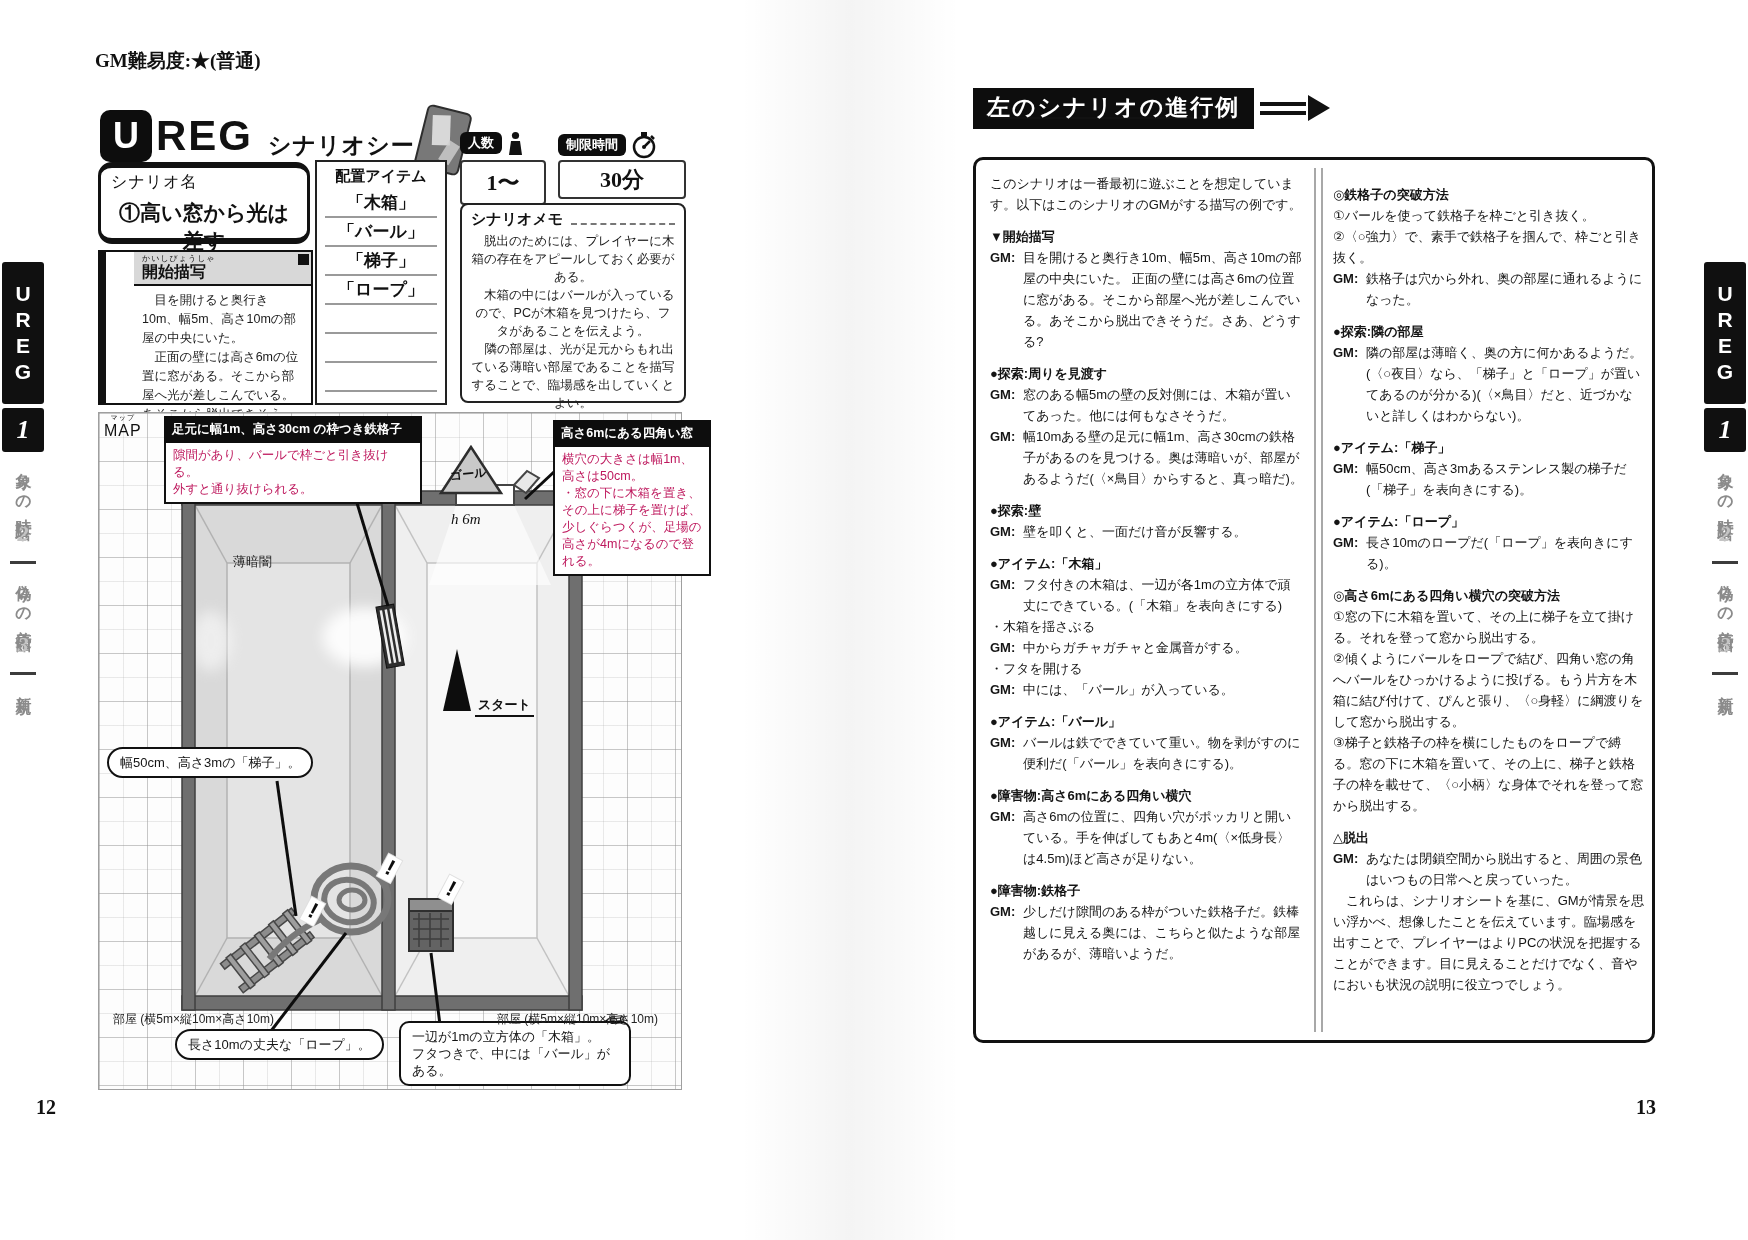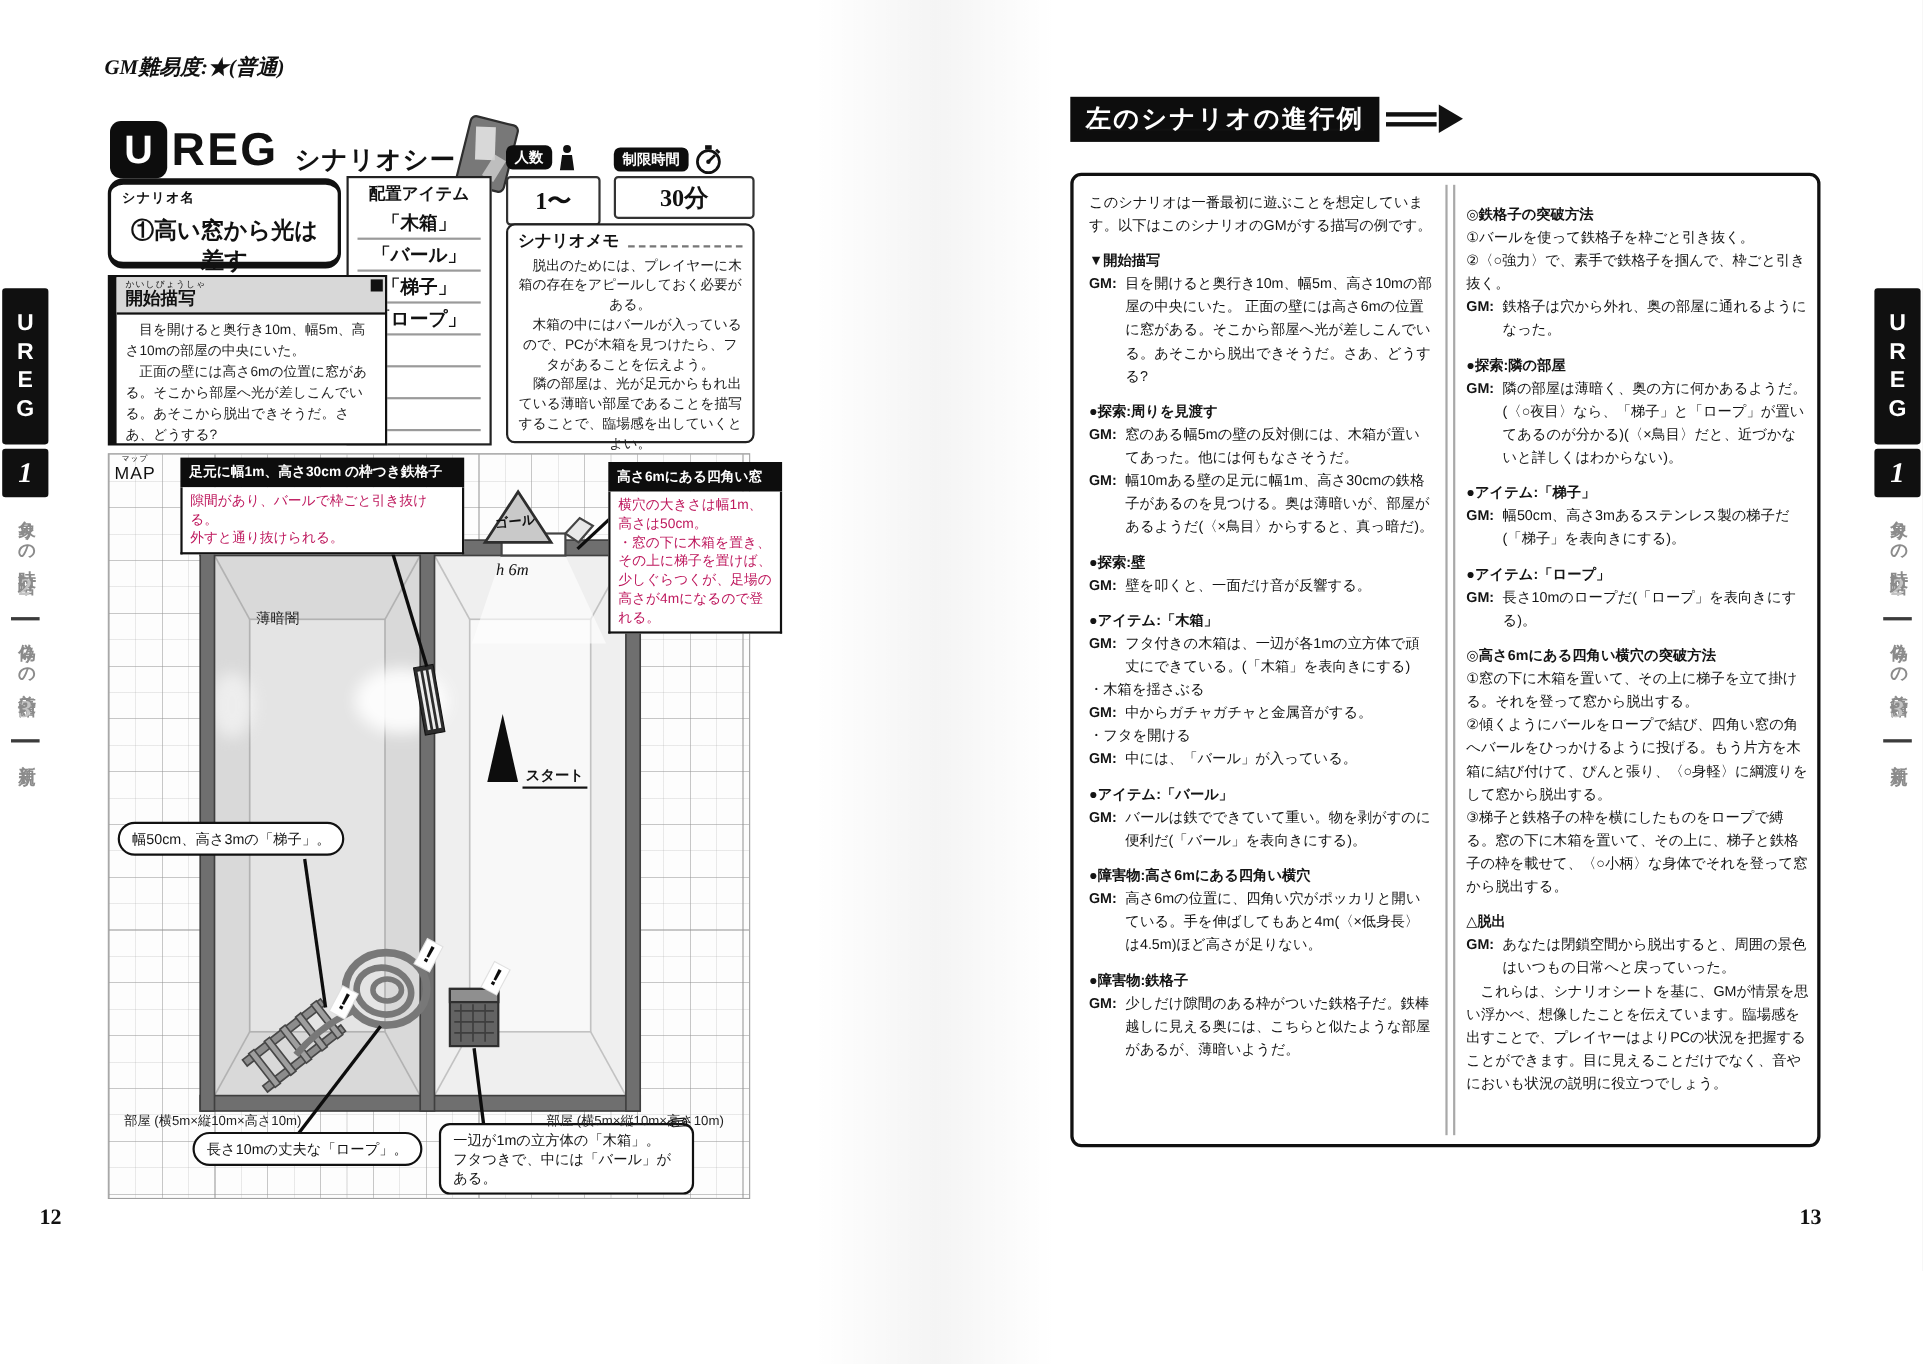--- a/index.html
+++ b/index.html
@@ -1,21 +1,21 @@
 <!DOCTYPE html>
 <html lang="ja"><head>
 <meta charset="utf-8">
 <title>UREG Scenario Sheet Spread</title>
 <style>
   * { margin:0; padding:0; box-sizing:border-box; }
   html,body { background:#e8e8e8; }
   body { font-family:"Liberation Sans","DejaVu Sans",sans-serif; color:#111; }
   #stage { position:relative; width:1748px; height:1240px; background:#fff; overflow:hidden; margin:0 auto; }
   .ab { position:absolute; }
-  .serif { font-family:"Liberation Serif","DejaVu Serif",serif;font-style:italic; }
+  .serif { font-family:"Liberation Serif","DejaVu Serif",serif; }
   .preline { white-space:pre-line; }
 
   
   .gutter { left:740px; top:0; width:220px; height:1240px;
     background:linear-gradient(to right, rgba(0,0,0,0), rgba(0,0,0,0.045) 50%, rgba(0,0,0,0)); }
 
   
   .sidebar { top:0; width:46px; height:1240px; }
   .sb-series { left:2px; width:42px; top:262px; height:142px; background:#101010; border-radius:3px;
     display:flex; flex-direction:column; align-items:center; justify-content:center; gap:4px; }
@@ -41,40 +41,40 @@
   .card-icon .ci-a { position:absolute; left:8px; top:6px; width:18px; height:30px; background:#e9e9e9; opacity:.85; transform:rotate(-12deg); }
   .card-icon .ci-b { position:absolute; left:24px; top:30px; width:12px; height:22px; background:#cfcfcf; opacity:.8; transform:rotate(18deg); }
 
   .badge { background:#0d0d0d; color:#fff; font-weight:700; font-size:13px; padding:2px 8px; border-radius:6px; }
   .val-box { border:2px solid #333; border-radius:4px; display:flex; align-items:center; justify-content:center;
     font-family:"Liberation Serif","DejaVu Serif",serif; font-weight:700; font-size:22px; background:#fff; }
 
   
   .name-box { left:98px; top:162px; width:212px; height:82px; border:3px solid #111; border-top-width:6px;
     border-bottom-width:6px; border-radius:14px; background:#fff; padding:4px 10px; }
-  .name-label { font-size:12px; font-weight:700; letter-spacing:1px; }
+  .name-label { font-size:16px; font-weight:400; letter-spacing:1px; }
   .name-title { font-family:"Liberation Serif","DejaVu Serif",serif; font-weight:700; font-size:21px;
     text-align:center; margin-top:6px; }
 
   
   .items-box { left:315px; top:160px; width:132px; height:245px; border:2px solid #222; background:#fff; }
   .items-head { font-weight:700; font-size:15px; text-align:center; padding:5px 0 3px; }
   .item-row { height:29px; margin:0 8px; border-bottom:2px solid #9a9a9a; display:flex; align-items:center;
     justify-content:center; font-family:"Liberation Serif","DejaVu Serif",serif; font-weight:700; font-size:17px; }
 
   
   .memo-box { left:460px; top:203px; width:226px; height:200px; border:2px solid #222; border-radius:8px;
     background:#fff; padding:5px 9px; }
   .memo-head { display:flex; align-items:flex-end; }
   .memo-title { font-weight:700; font-size:15px; }
   .memo-rule { flex:1; border-bottom:2px dashed #777; margin:0 0 4px 8px; }
   .memo-body { font-size:12.5px; line-height:18px; margin-top:3px; color:#1c1c1c;text-align:center; }
 
   
-  .open-box { left:98px; top:250px; width:254px; height:155px; border:2.5px solid #111; border-left-width:8px; background:#fff; }
+  .open-box { left:98px; top:250px; width:215px; height:155px; border:2.5px solid #111; border-left-width:8px; background:#fff;padding-left:28px; }
   .open-head { position:relative; background:#d8d8d8; border-bottom:2px solid #111; padding:2px 8px 3px; }
   .open-ruby { display:block; font-size:8px; line-height:9px; letter-spacing:1px; }
   .open-title { font-size:16px; font-weight:700; line-height:17px; }
   .open-corner { position:absolute; right:2px; top:2px; width:11px; height:11px; background:#111; }
   .open-body { font-size:12.5px; line-height:19px; padding:5px 8px; color:#1c1c1c; }
 
   
   .map-box { left:98px; top:412px; width:584px; height:678px; border:1px solid #9f9f9f;
     background:
       repeating-linear-gradient(to right, rgba(160,160,160,.22) 0 1px, transparent 1px 24px),

